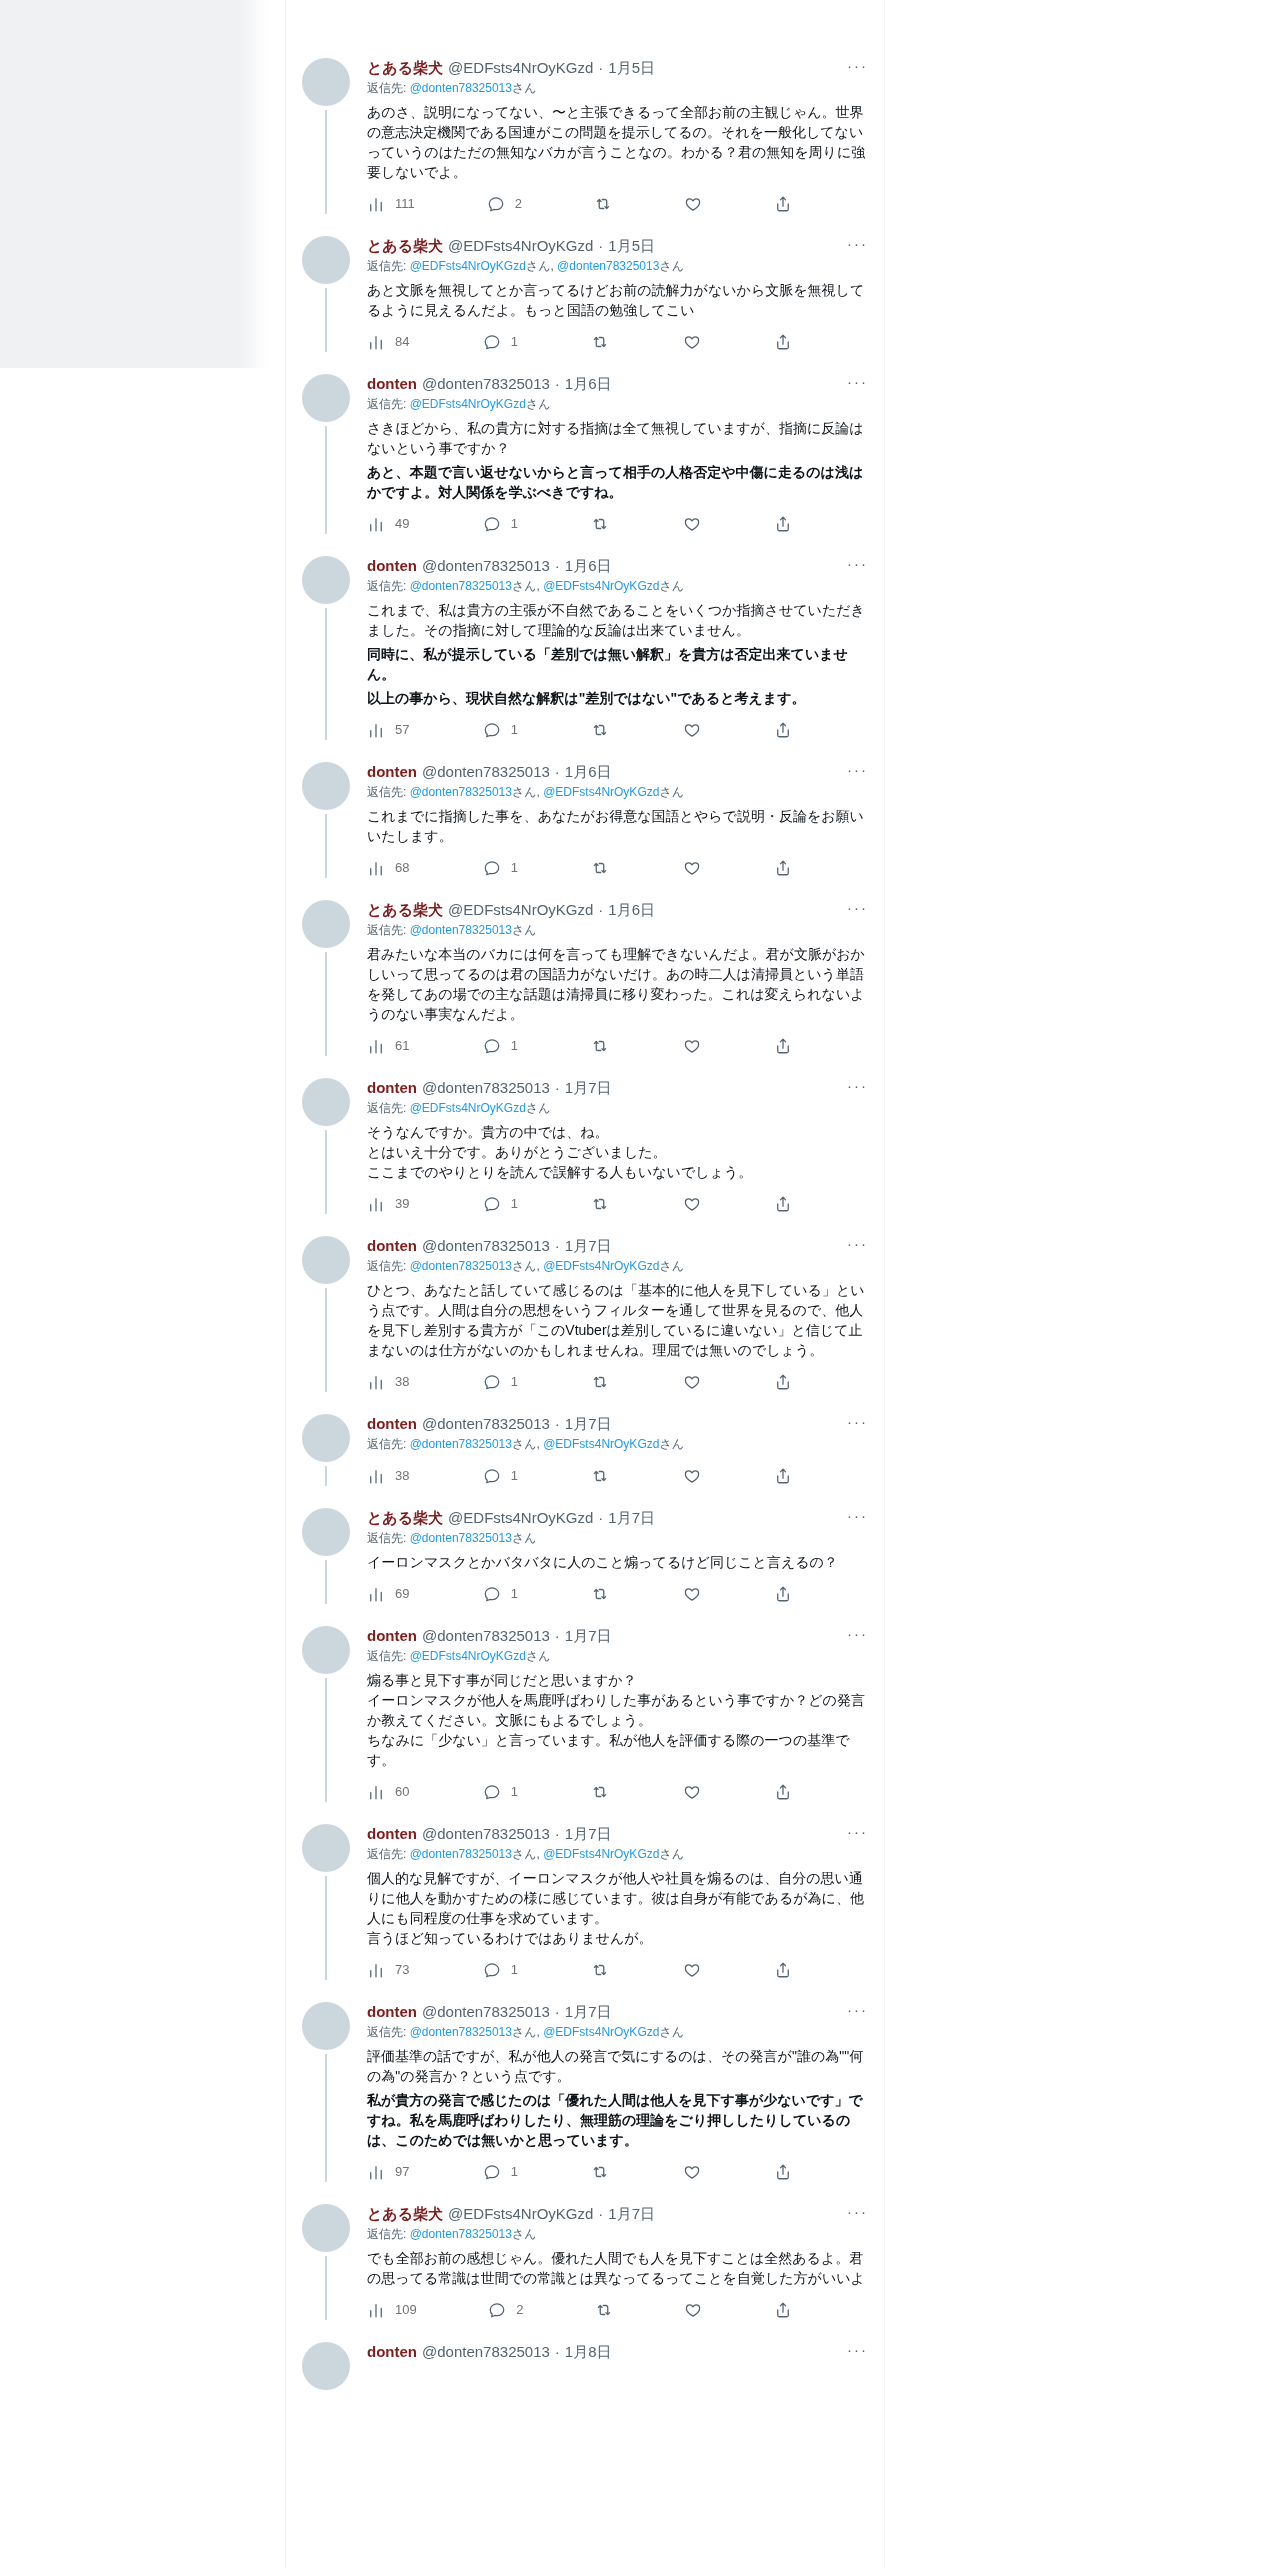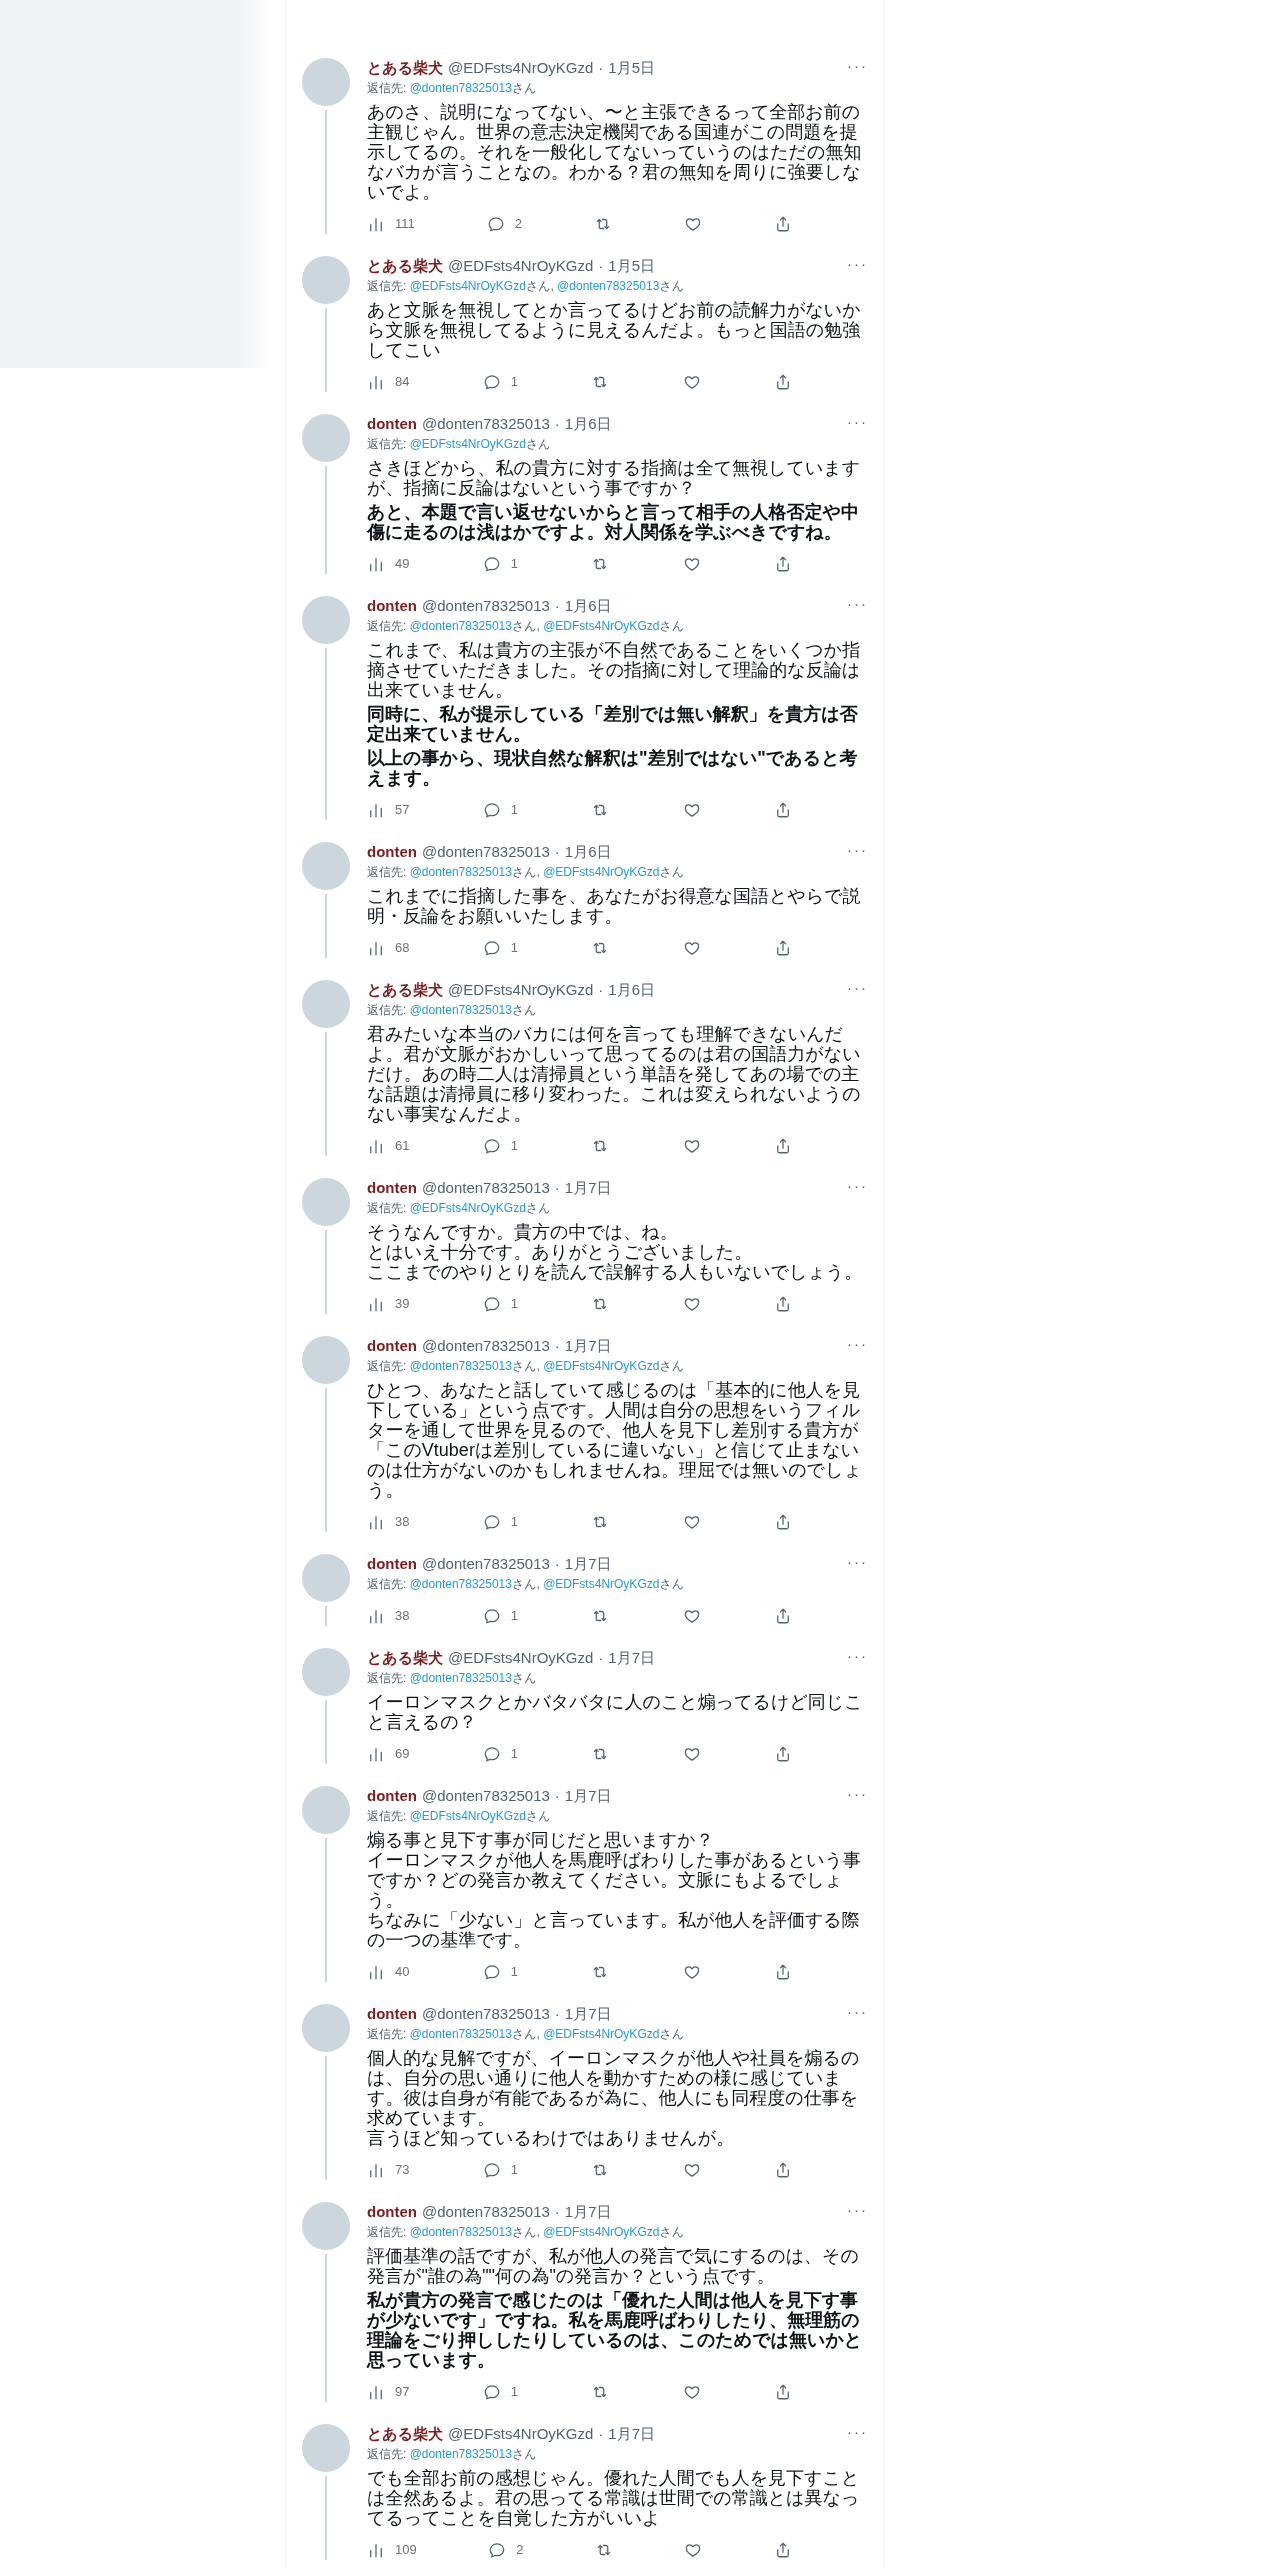--- a/index.html
+++ b/index.html
@@ -17,21 +17,21 @@
   .content{flex:1 1 auto;margin-left:17px;min-width:0;}
   .name-row{position:relative;display:flex;align-items:baseline;line-height:20px;
     font-size:15px;padding-right:30px;white-space:nowrap;}
   .author{font-weight:bold;color:#7f1d1d;}
   .handle,.dot,.date{color:#536471;margin-left:5px;}
   .more{position:absolute;right:0;top:-2px;border:0;background:none;color:#536471;
     font-size:15px;letter-spacing:2px;cursor:pointer;padding:0;line-height:20px;}
   .reply-line{font-size:12px;line-height:20px;color:#536471;white-space:nowrap;
     overflow:hidden;}
   .reply-line a{color:#1d9bf0;text-decoration:none;}
-  .body{margin-top:4px;font-size:18px;line-height:20px;color:#0f1419;
+  .body{margin-top:4px;font-size:14px;line-height:20px;color:#0f1419;
     word-break:break-all;}
   .body p{margin:0;}
   .body p + p{margin-top:4px;font-weight:bold;}
   .actions{display:flex;justify-content:space-between;align-items:center;
     width:425px;max-width:100%;margin-top:12px;height:20px;color:#536471;}
   .action{display:flex;align-items:center;gap:10px;background:none;border:0;
     padding:0;color:#536471;cursor:pointer;}
   .action svg{display:block;stroke:#536471;fill:none;stroke-width:1.7;
     stroke-linecap:round;stroke-linejoin:round;}
   .count{font-size:13px;line-height:16px;color:#737373;}
@@ -649,21 +649,21 @@
       <div class="body">
             <p>煽る事と見下す事が同じだと思いますか？<br>イーロンマスクが他人を馬鹿呼ばわりした事があるという事ですか？どの発言か教えてください。文脈にもよるでしょう。<br>ちなみに「少ない」と言っています。私が他人を評価する際の一つの基準です。</p>
           </div>
       <div class="actions">
         <button class="action">
           <span>
                 <svg width="18" height="18" viewBox="0 0 24 24">
                   <path d="M5 21v-8 M12 21V5 M19 21v-11"></path>
                 </svg>
               </span>
-          <span class="count">40</span>
+          <span class="count">60</span>
         </button>
         <button class="action">
           <span>
                 <svg width="18" height="18" viewBox="0 0 24 24">
                   <path d="M21 11.7c0 4.3-4 7.8-9 7.8-.9 0-1.8-.1-2.6-.3L5 21l.6-3.2C3.9 16.3 3 14.1 3 11.7 3 7.4 7 3.9 12 3.9s9 3.5 9 7.8z"></path>
                 </svg>
               </span>
           <span class="count">1</span>
         </button>
         <button class="action">

